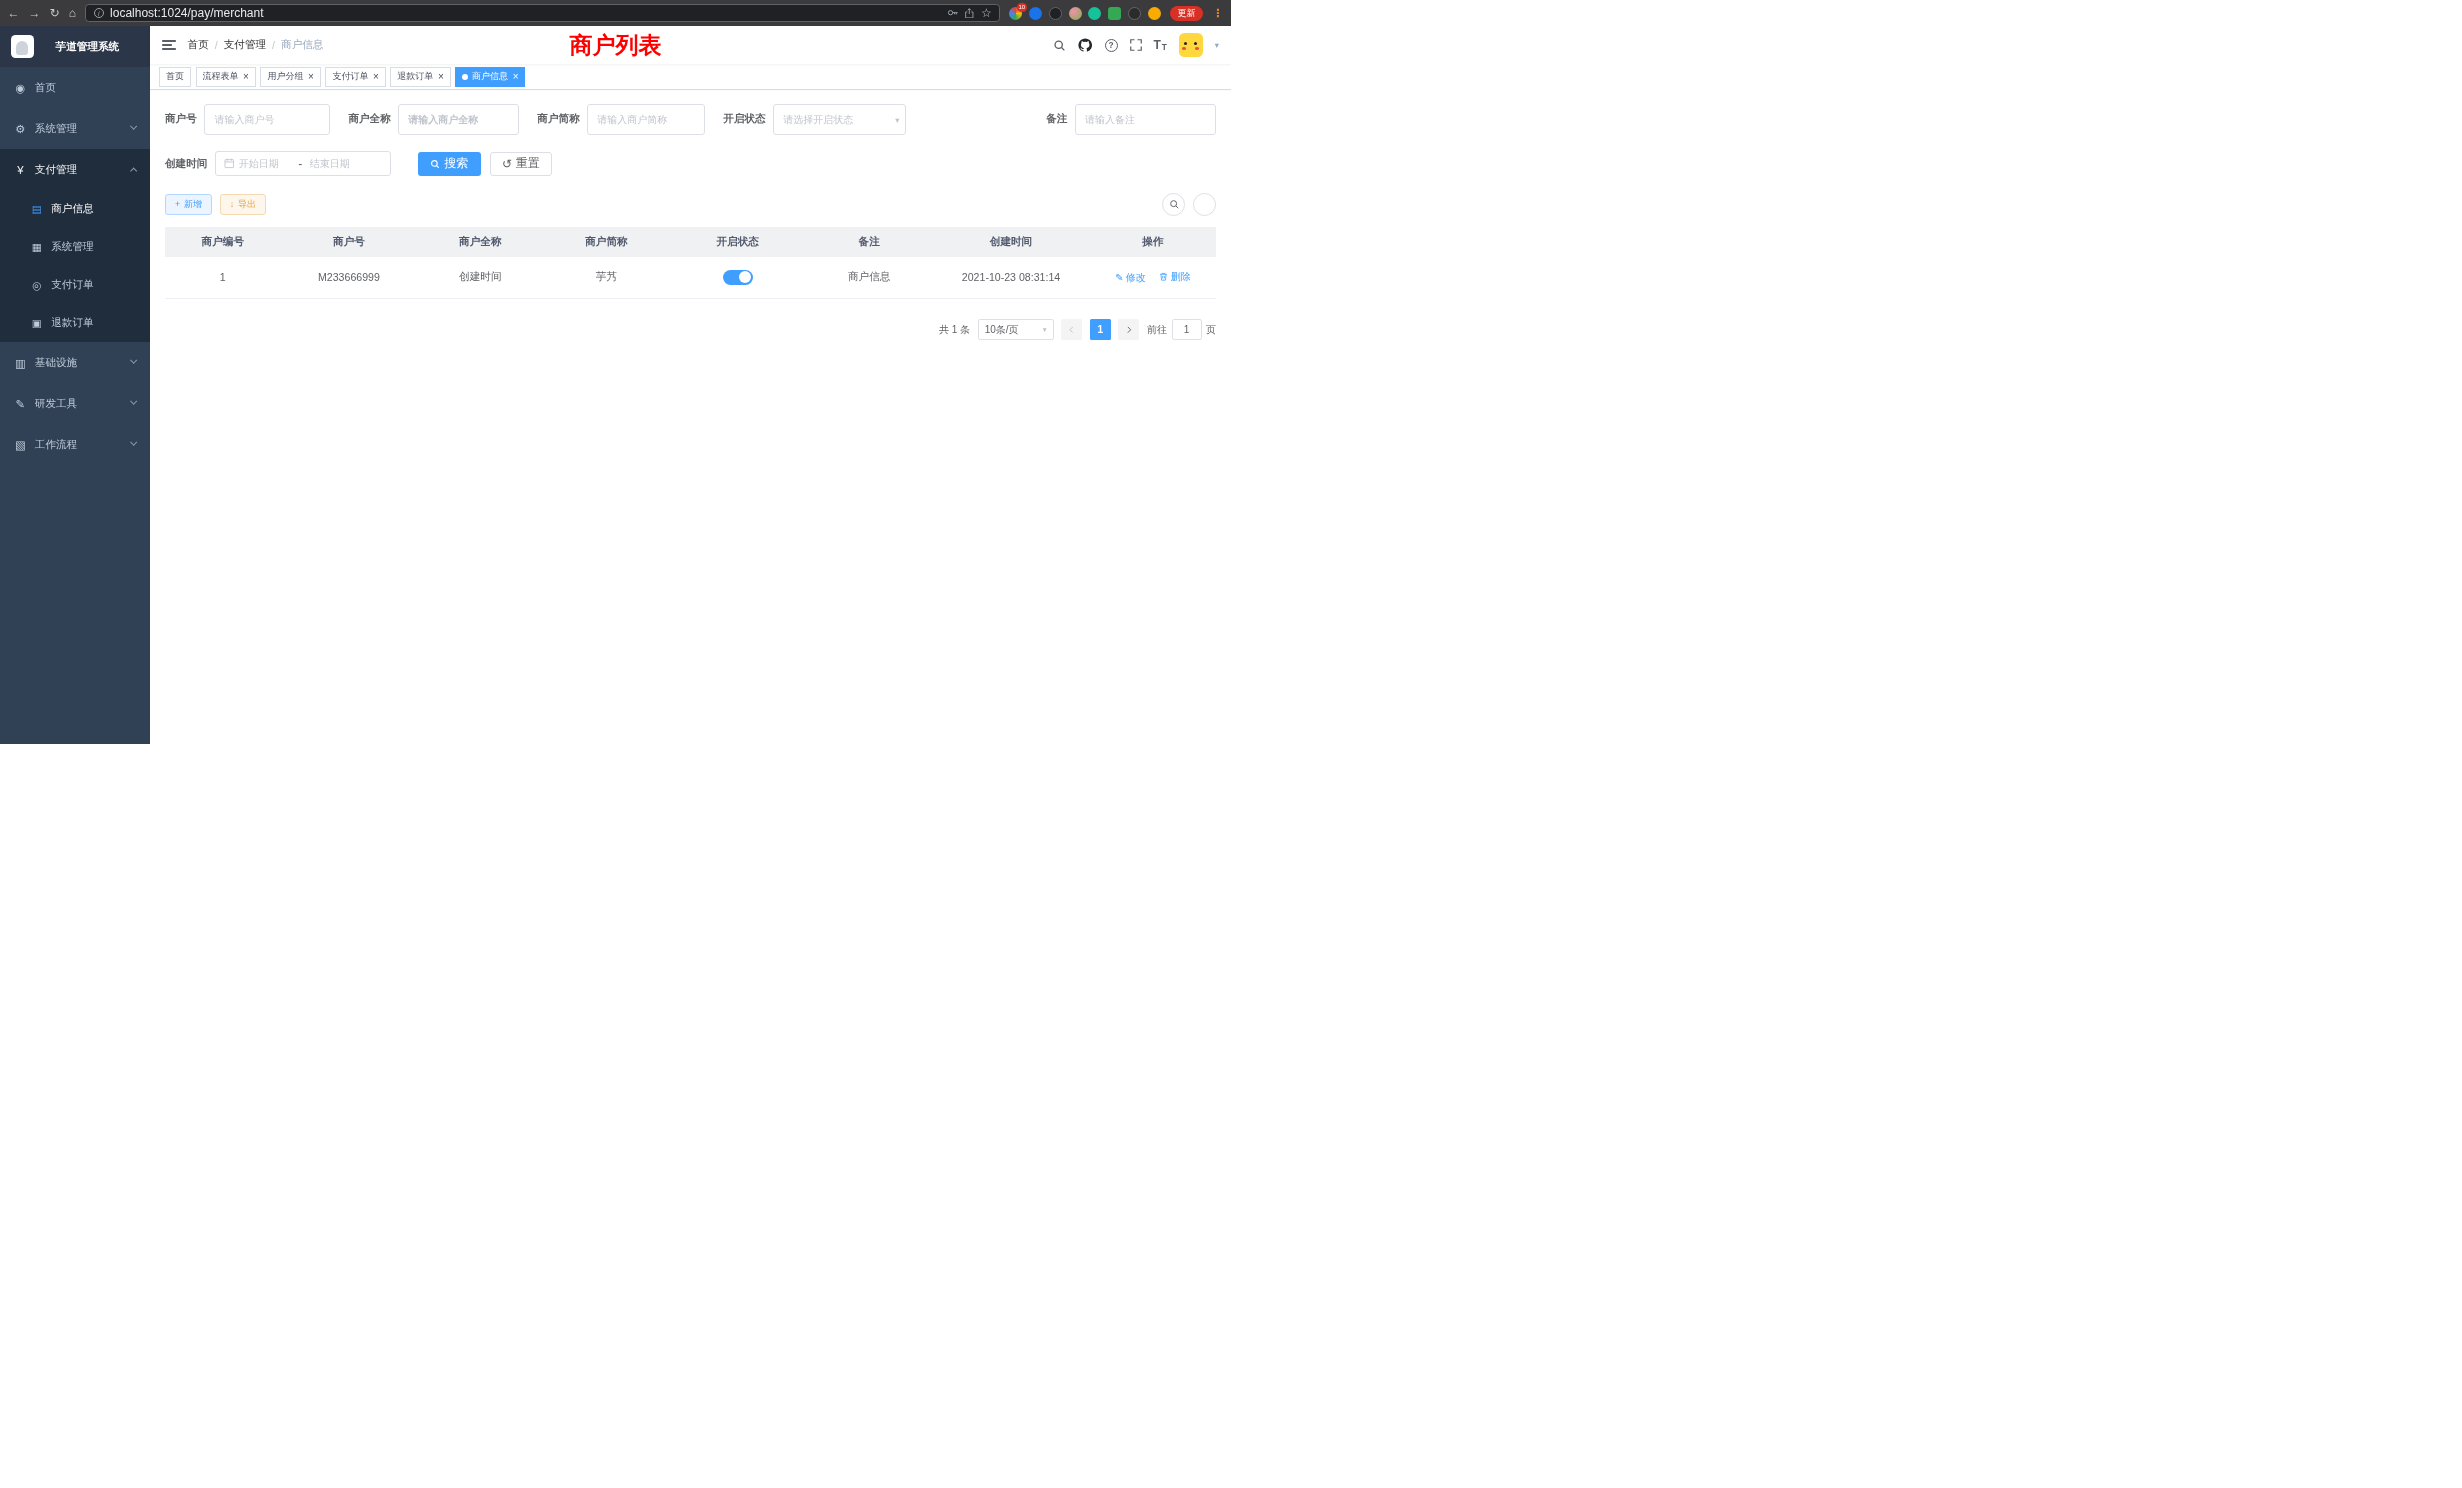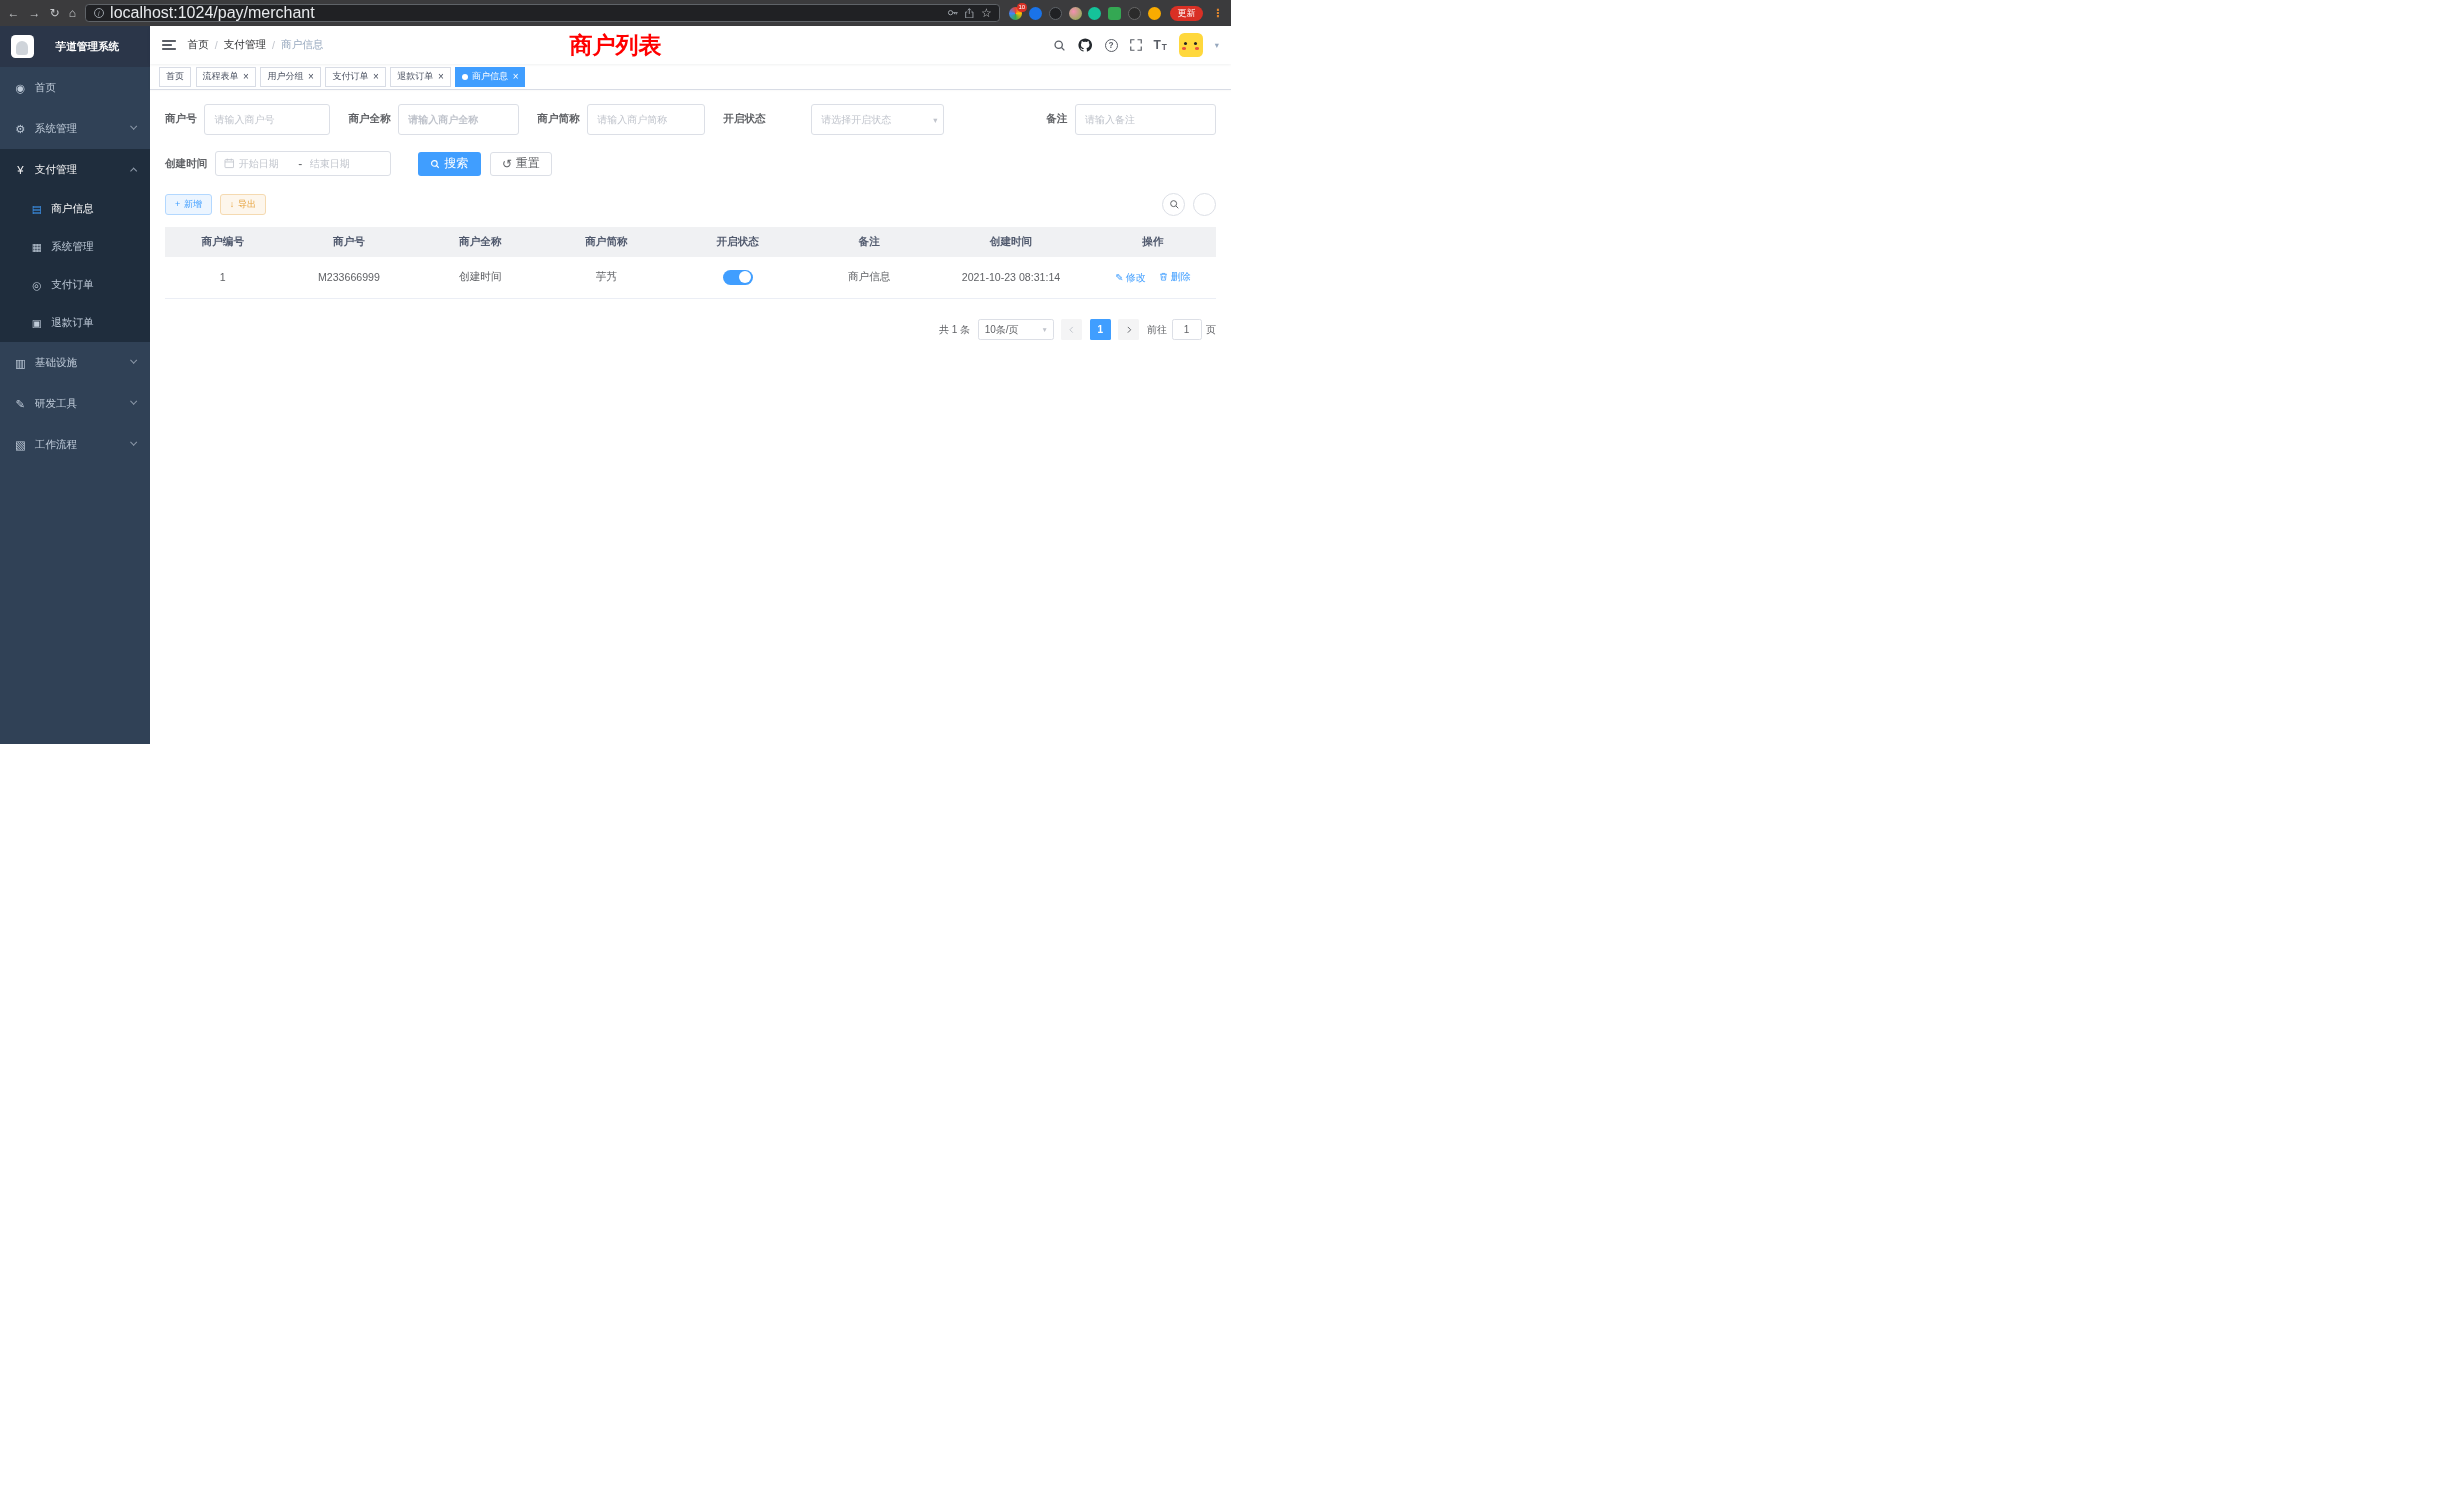--- a/index.html
+++ b/index.html
@@ -3,21 +3,21 @@
 <meta charset="utf-8">
 <style>
   * { margin:0; padding:0; box-sizing:border-box; }
   html,body { width:1231px; height:744px; overflow:hidden; }
   body { font-family:"Liberation Sans","DejaVu Sans",sans-serif; background:#fff; position:relative; }
 
   
   .browser-bar { height:26px; background:#3b3b3d; display:flex; align-items:center; padding:0 7.6px; gap:9px; }
   .bicon { color:#c7c9cc; font-size:12px; line-height:1; cursor:pointer; }
   .url-bar { flex:1; height:18px; background:#202124; border:0.8px solid #5f6368; border-radius:3.8px; display:flex; align-items:center; padding:0 7.6px; gap:6px; color:#9aa0a6; }
-  .url-text { color:#e8eaed; font-size:16px; flex:1; white-space:nowrap; }
+  .url-text { color:#e8eaed; font-size:12px; flex:1; white-space:nowrap; }
   .circ-i { width:10.6px; height:10.6px; border:0.9px solid #9aa0a6; border-radius:50%; font-size:6.8px; display:grid; place-items:center; font-style:italic; color:#9aa0a6; }
   .ext-row { display:flex; align-items:center; gap:6.8px; }
   .ext { width:13px; height:13px; border-radius:50%; position:relative; cursor:pointer; }
   .e1 { background:conic-gradient(#ea4335,#fbbc04,#34a853,#4285f4,#ea4335); }
   .e2 { background:#1a73e8; }
   .e3 { background:#202124; border:0.8px solid #5f6368; }
   .e4 { background:radial-gradient(circle at 35% 35%, #f48fb1, #7cb342); }
   .e5 { background:#15c39a; }
   .e6 { background:#34a853; border-radius:3px; }
   .e7 { background:#2b2b2b; border:0.8px solid #666; }
@@ -297,21 +297,21 @@
           <label>商户全称</label>
           <input class="el-input" style="width: 121px; font-weight: bold;" placeholder="请输入商户全称">
         </div>
         <div class="fi">
           <label>商户简称</label>
           <input class="el-input" style="width: 118px;" placeholder="请输入商户简称">
         </div>
         <div class="fi">
           <label>开启状态</label>
           <span class="select-wrap">
-            <input class="el-input" style="width: 133px; margin-left: 38px;" readonly="" placeholder="请选择开启状态">
+            <input class="el-input" style="width: 133px;" readonly="" placeholder="请选择开启状态">
             <span class="caret">▾</span>
           </span>
         </div>
         <div class="fi remark">
           <label>备注</label>
           <input class="el-input" style="width: 141px;" placeholder="请输入备注">
         </div>
       </div>
 
       <div class="form-row">

